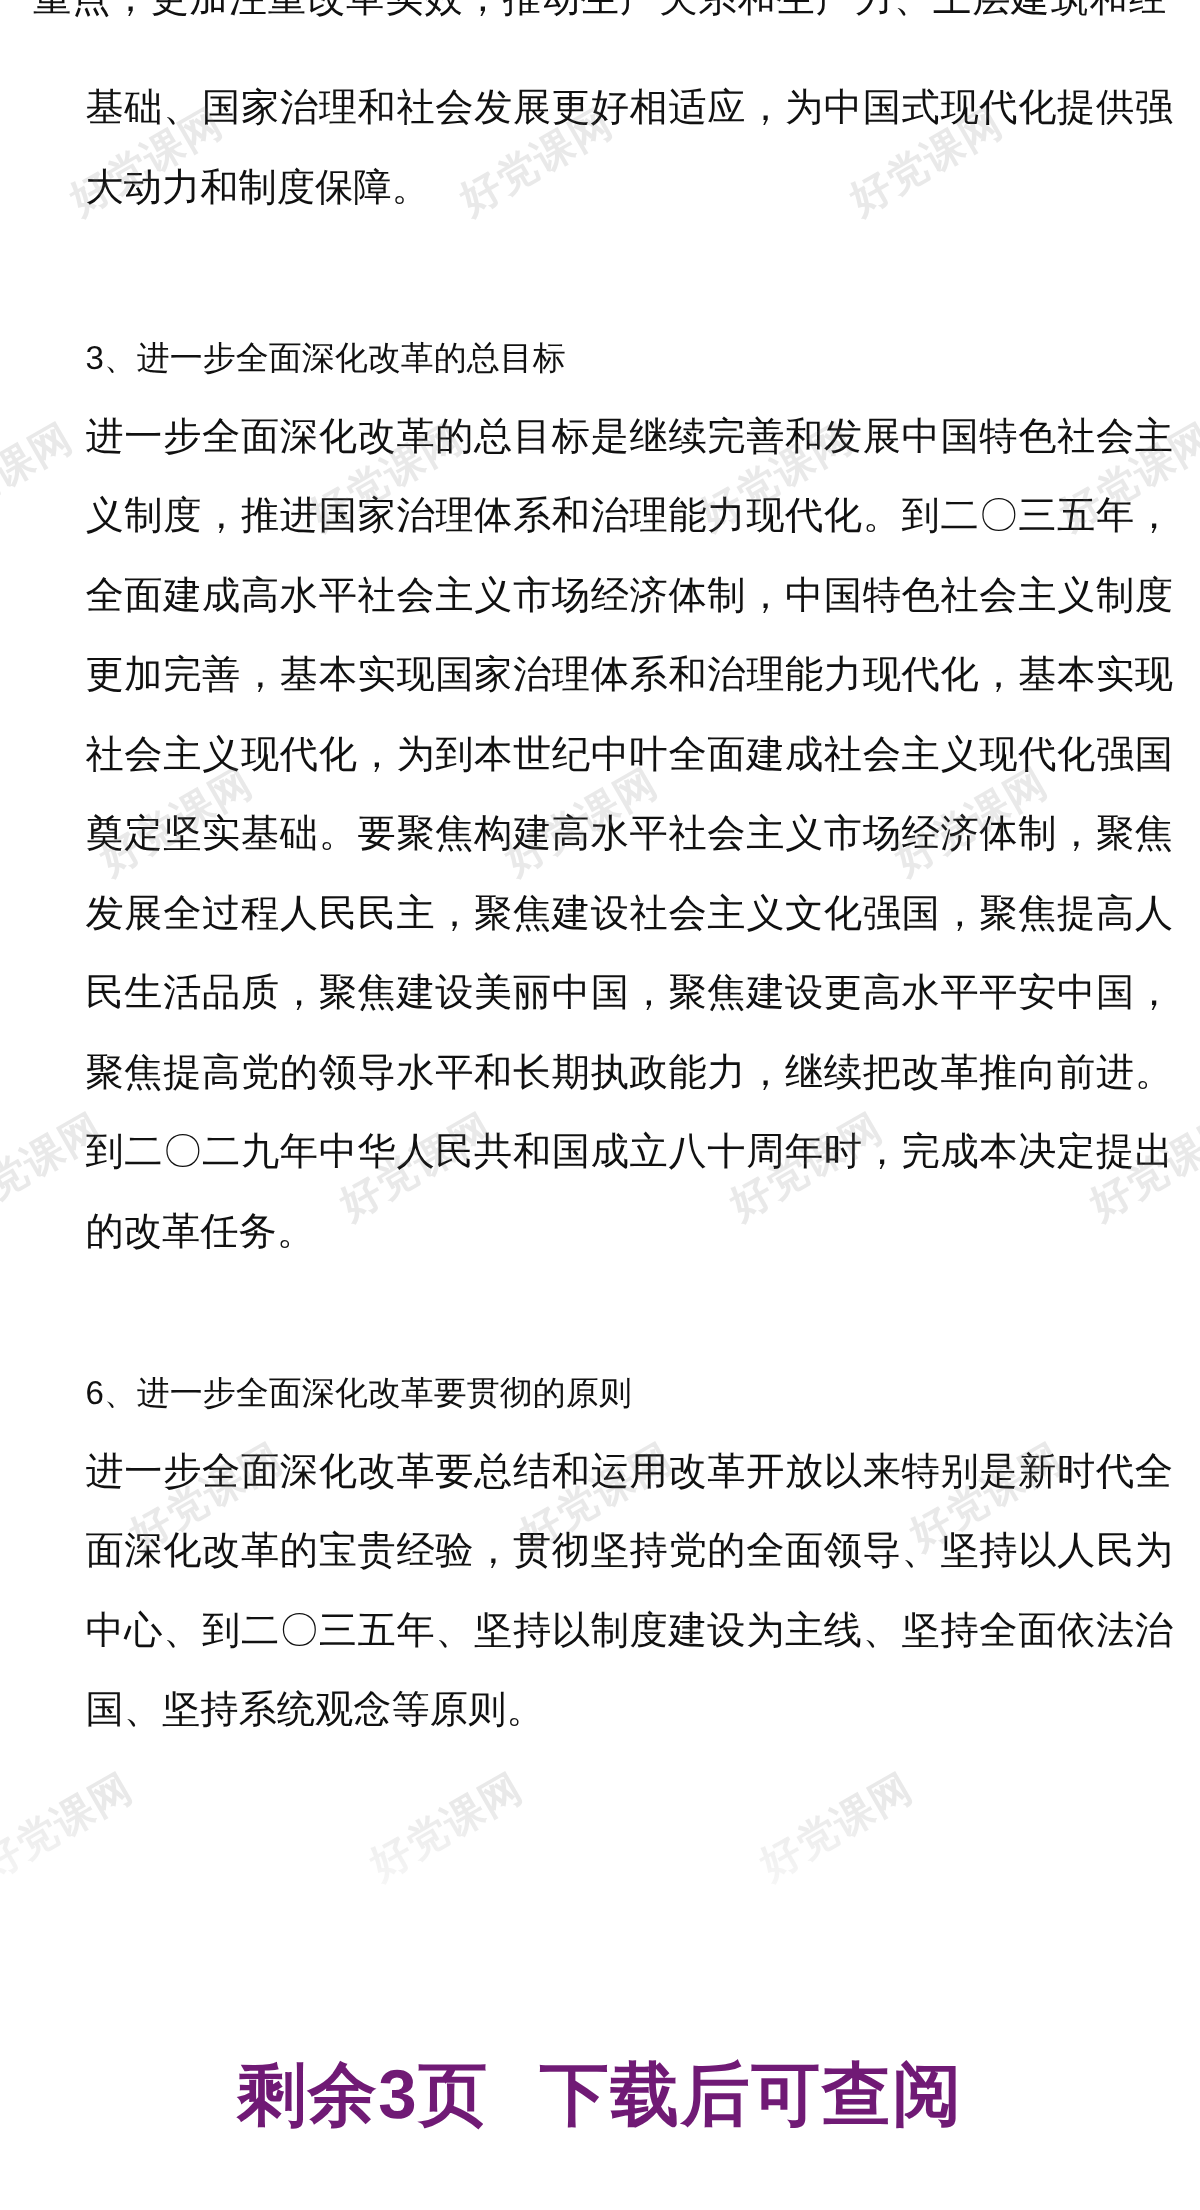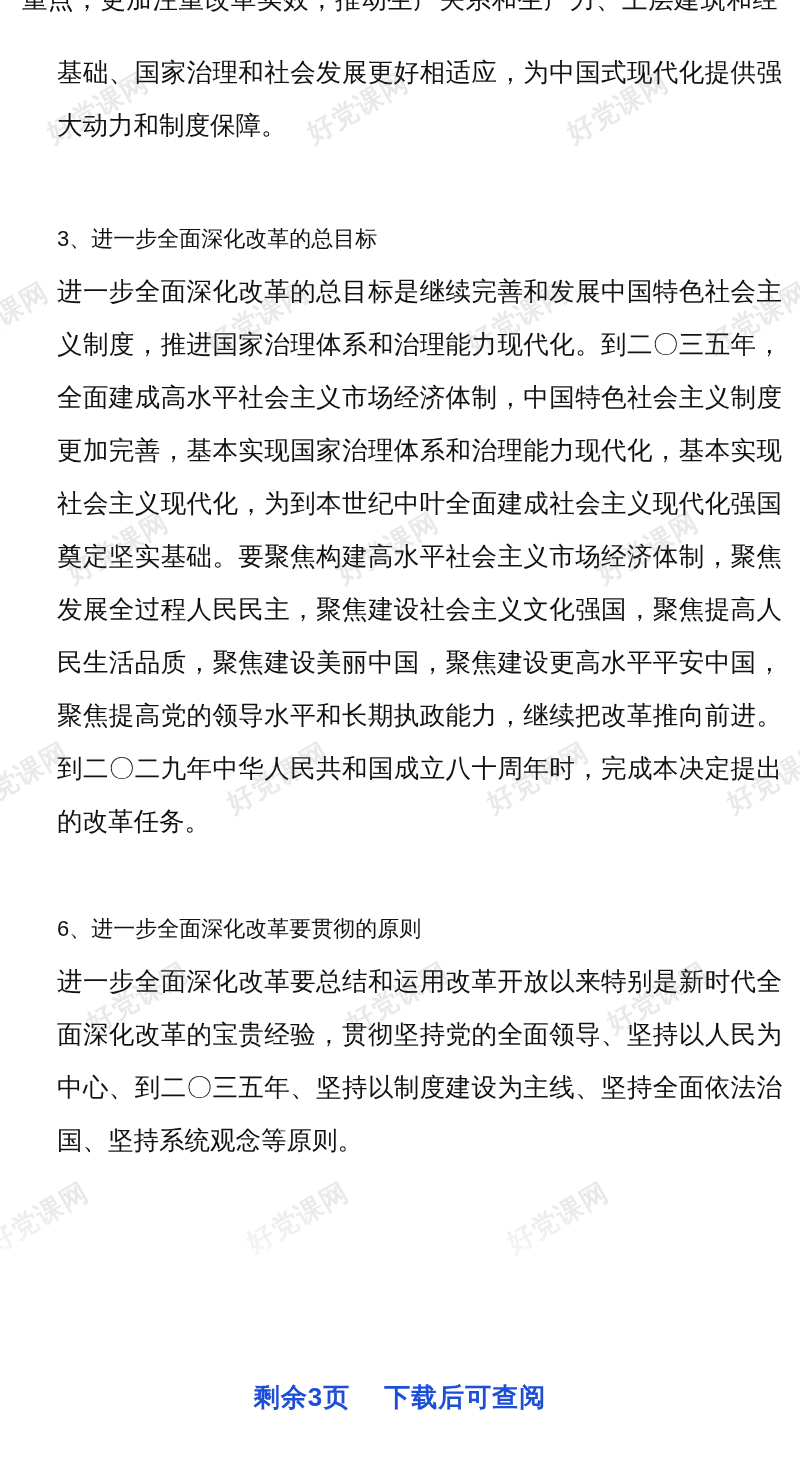--- a/index.html
+++ b/index.html
@@ -94,23 +94,23 @@
     bottom: 0;
     height: 152px;
     background: #ffffff;
     z-index: 3;
     display: flex;
     align-items: center;
     justify-content: center;
     gap: 34px;
   }
   .footer-text {
-    font-size: 26px;
+    font-size: 46px;
     font-weight: 700;
-    color: #1d4ed8;
+    color: #701a75;
     letter-spacing: 1px;
     font-family: "Liberation Sans", "DejaVu Sans", sans-serif;
   }
   .fade-mask {
     position: absolute;
     left: 0;
     right: 0;
     bottom: 152px;
     height: 120px;
     background: linear-gradient(to bottom, rgba(255,255,255,0) 0%, rgba(255,255,255,0.9) 70%, #ffffff 100%);

